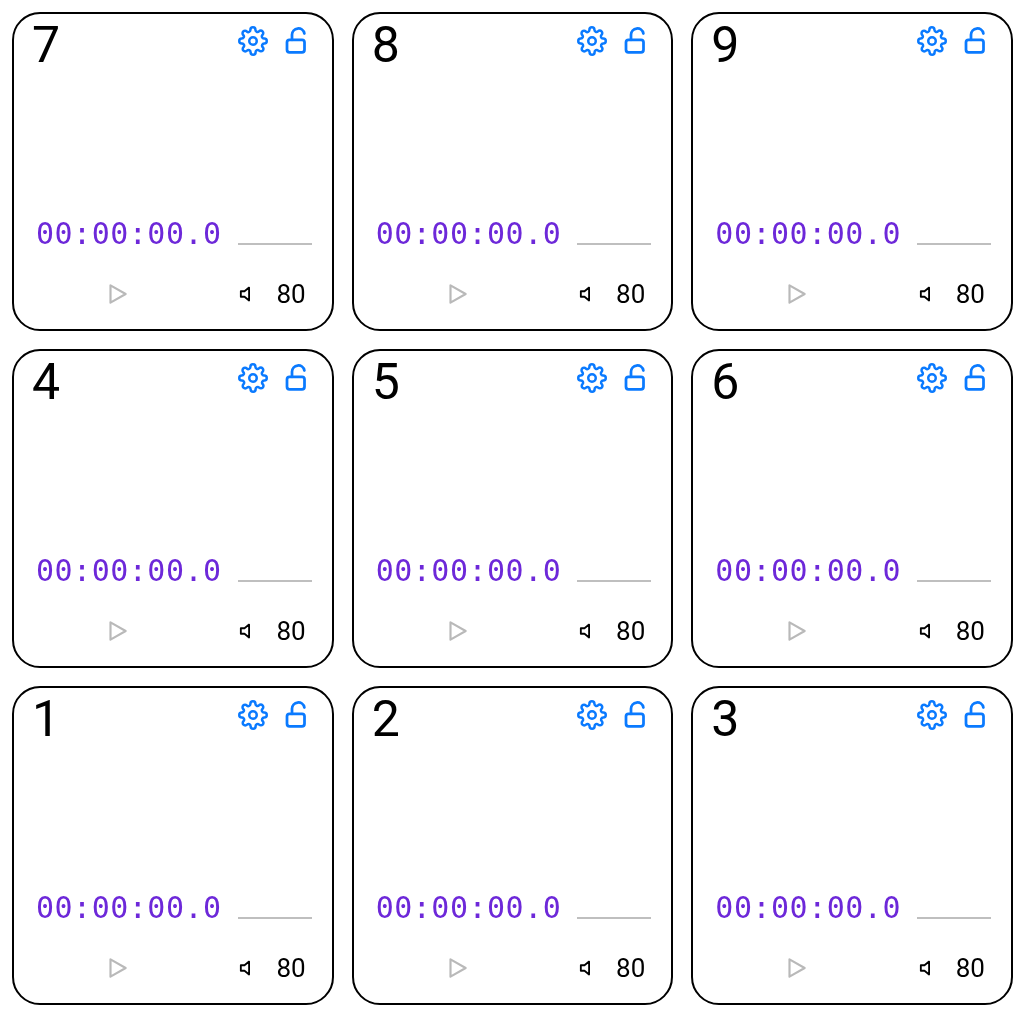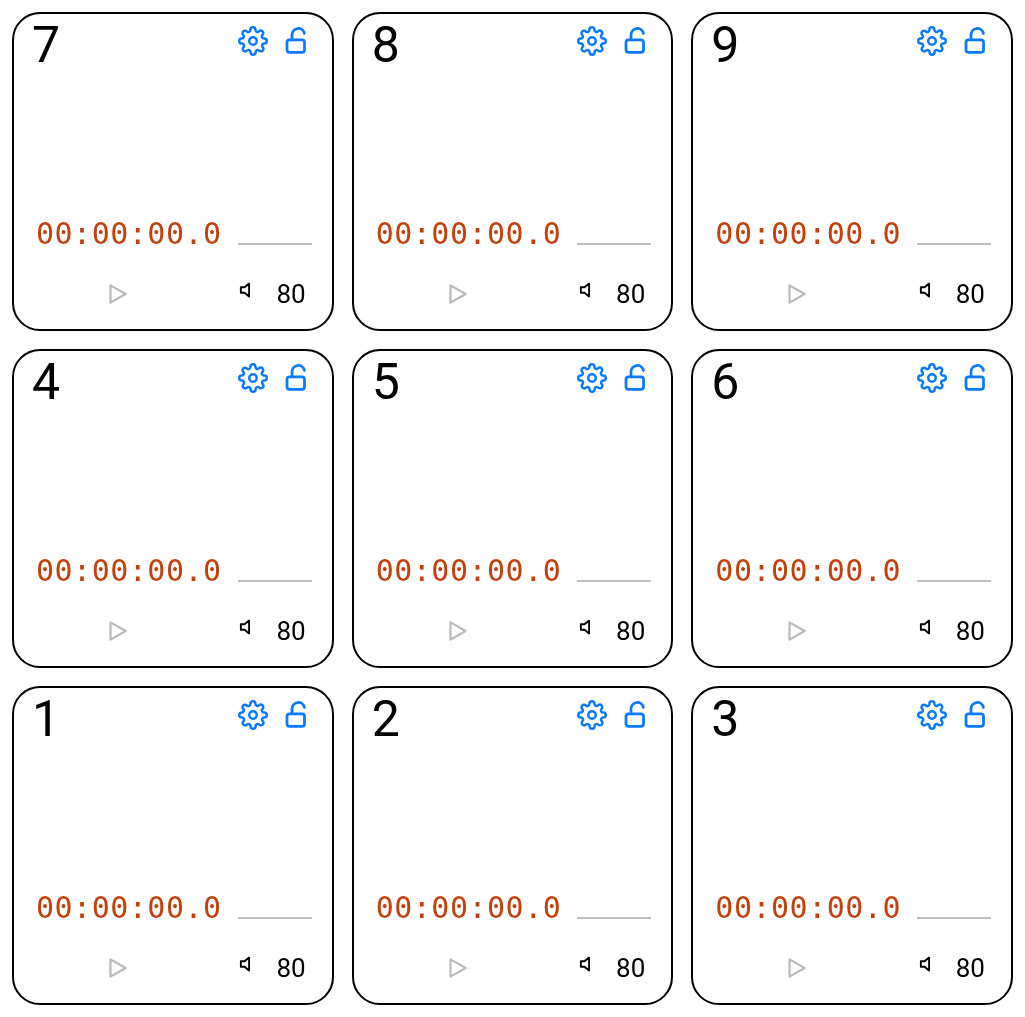--- a/index.html
+++ b/index.html
@@ -59,21 +59,21 @@
     display: flex;
     align-items: flex-end;
     gap: 10px;
     padding: 0 18px 0 22px;
     margin-top: 30px;
   }
   .time {
     font-family: "SFMono-Regular", ui-monospace, Menlo, Consolas, monospace;
     font-size: 30px;
     letter-spacing: 0.5px;
-    color: #c2410c;
+    color: #6d28d9;
   }
   .underline {
     flex: 1 1 auto;
     height: 2px;
     background: #bfbfbf;
     margin-bottom: 6px;
     margin-left: 6px;
     margin-right: 2px;
   }
   .footer {
@@ -86,20 +86,21 @@
     margin-left: 90px;
     color: #b9b9b9;
     display: inline-flex;
     align-items: center;
     justify-content: center;
     cursor: pointer;
   }
   .vol-group {
     margin-left: auto;
     display: flex;
+    align-items: center;
     gap: 15px;
   }
   .vol-icon {
     color: #000;
     display: inline-flex;
   }
   .vol-value {
     font-size: 26px;
     color: #000;
   }

